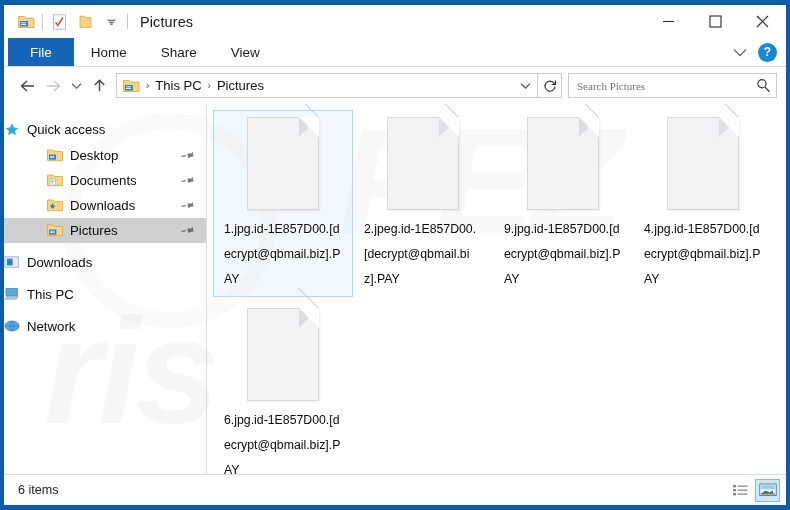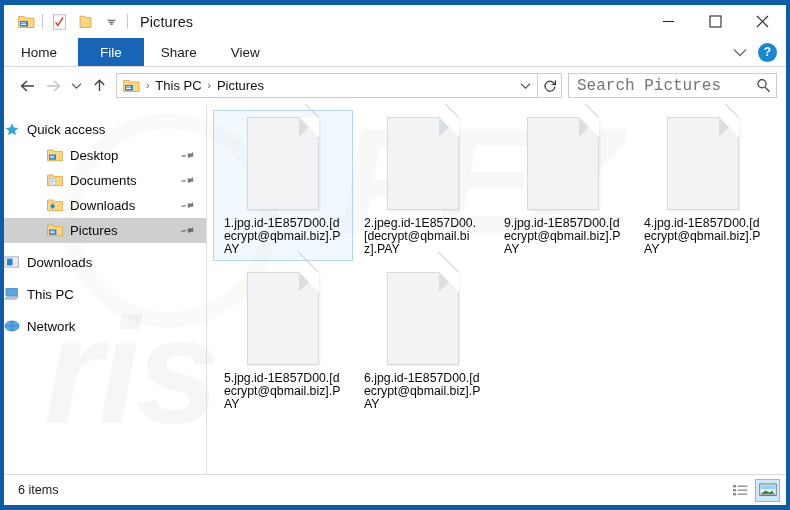--- a/index.html
+++ b/index.html
@@ -205,23 +205,23 @@
     border: 1px solid #cccccc;
     background: #fff;
     margin-left: 6px;
     display: flex;
     align-items: center;
     padding: 0 4px 0 8px;
   }
   .searchbox input {
     border: none; outline: none;
     flex: 1;
-    font-size: 16px;
+    font-size: 11px;
     color: #666;
-    font-family: Liberation Mono, monospace;
+    font-family: Liberation Serif, serif;
     background: transparent;
     min-width: 0;
   }
   .search-ico { width: 17px; display:flex; align-items:center; justify-content:center; color:#3a3a3a; }
 
   
   .body {
     flex: 1;
     display: flex;
     min-height: 0;
@@ -331,21 +331,21 @@
   .doc-fold-edge {
     position: absolute;
     right: 0; top: 0;
     width: 29px; height: 1px;
     background: #cdd0d3;
     transform-origin: right top;
     transform: rotate(45deg);
   }
   .file-label {
     font-size: 12.3px;
-    line-height: 13px;
+    line-height: 25px;
     color: #0a0a0a;
     text-align: left;
     width: 118px;
     word-break: break-all;
   }
 
   
   .statusbar {
     height: 31px;
     border-top: 1px solid #dcdcdc;
@@ -432,22 +432,22 @@
         </div>
         <div class="wc wc-close">
           <svg width="13" height="13" viewBox="0 0 13 13">
               <path d="M1 1l11 11M12 1L1 12" stroke="currentColor" stroke-width="1.1"></path>
             </svg>
         </div>
       </div>
     </div>
 
     <div class="ribbon">
+      <div class="tab tab-file">File</div>
       <div class="tab">Home</div>
-      <div class="tab tab-file">File</div>
       <div class="tab">Share</div>
       <div class="tab">View</div>
       <div class="ribbon-right">
         <div>
           <svg width="14" height="9" viewBox="0 0 14 9">
               <path d="M1 1.5l6 6 6-6" stroke="#6d6d6d" stroke-width="1.3" fill="none"></path>
             </svg>
         </div>
         <div class="help-btn">?</div>
       </div>
@@ -670,31 +670,20 @@
               <div class="doc-body"></div>
                 <div class="doc-top"></div>
                 <div class="doc-right"></div>
               <div class="doc-fold-tri"></div>
                 <div class="doc-fold"></div>
                 <div class="doc-fold-edge"></div>
             </div>
             <div class="file-label">4.jpg.id-1E857D00.[decrypt@qbmail.biz].PAY</div>
           </div>
 
-          <div class="file-item">
-            <div class="doc-icon">
-              <div class="doc-body"></div>
-                <div class="doc-top"></div>
-                <div class="doc-right"></div>
-              <div class="doc-fold-tri"></div>
-                <div class="doc-fold"></div>
-                <div class="doc-fold-edge"></div>
-            </div>
-            <div class="file-label">5.jpg.id-1E857D00.[decrypt@qbmail.biz].PAY</div>
-          </div>
 
           <div class="file-item">
             <div class="doc-icon">
               <div class="doc-body"></div>
                 <div class="doc-top"></div>
                 <div class="doc-right"></div>
               <div class="doc-fold-tri"></div>
                 <div class="doc-fold"></div>
                 <div class="doc-fold-edge"></div>
             </div>

